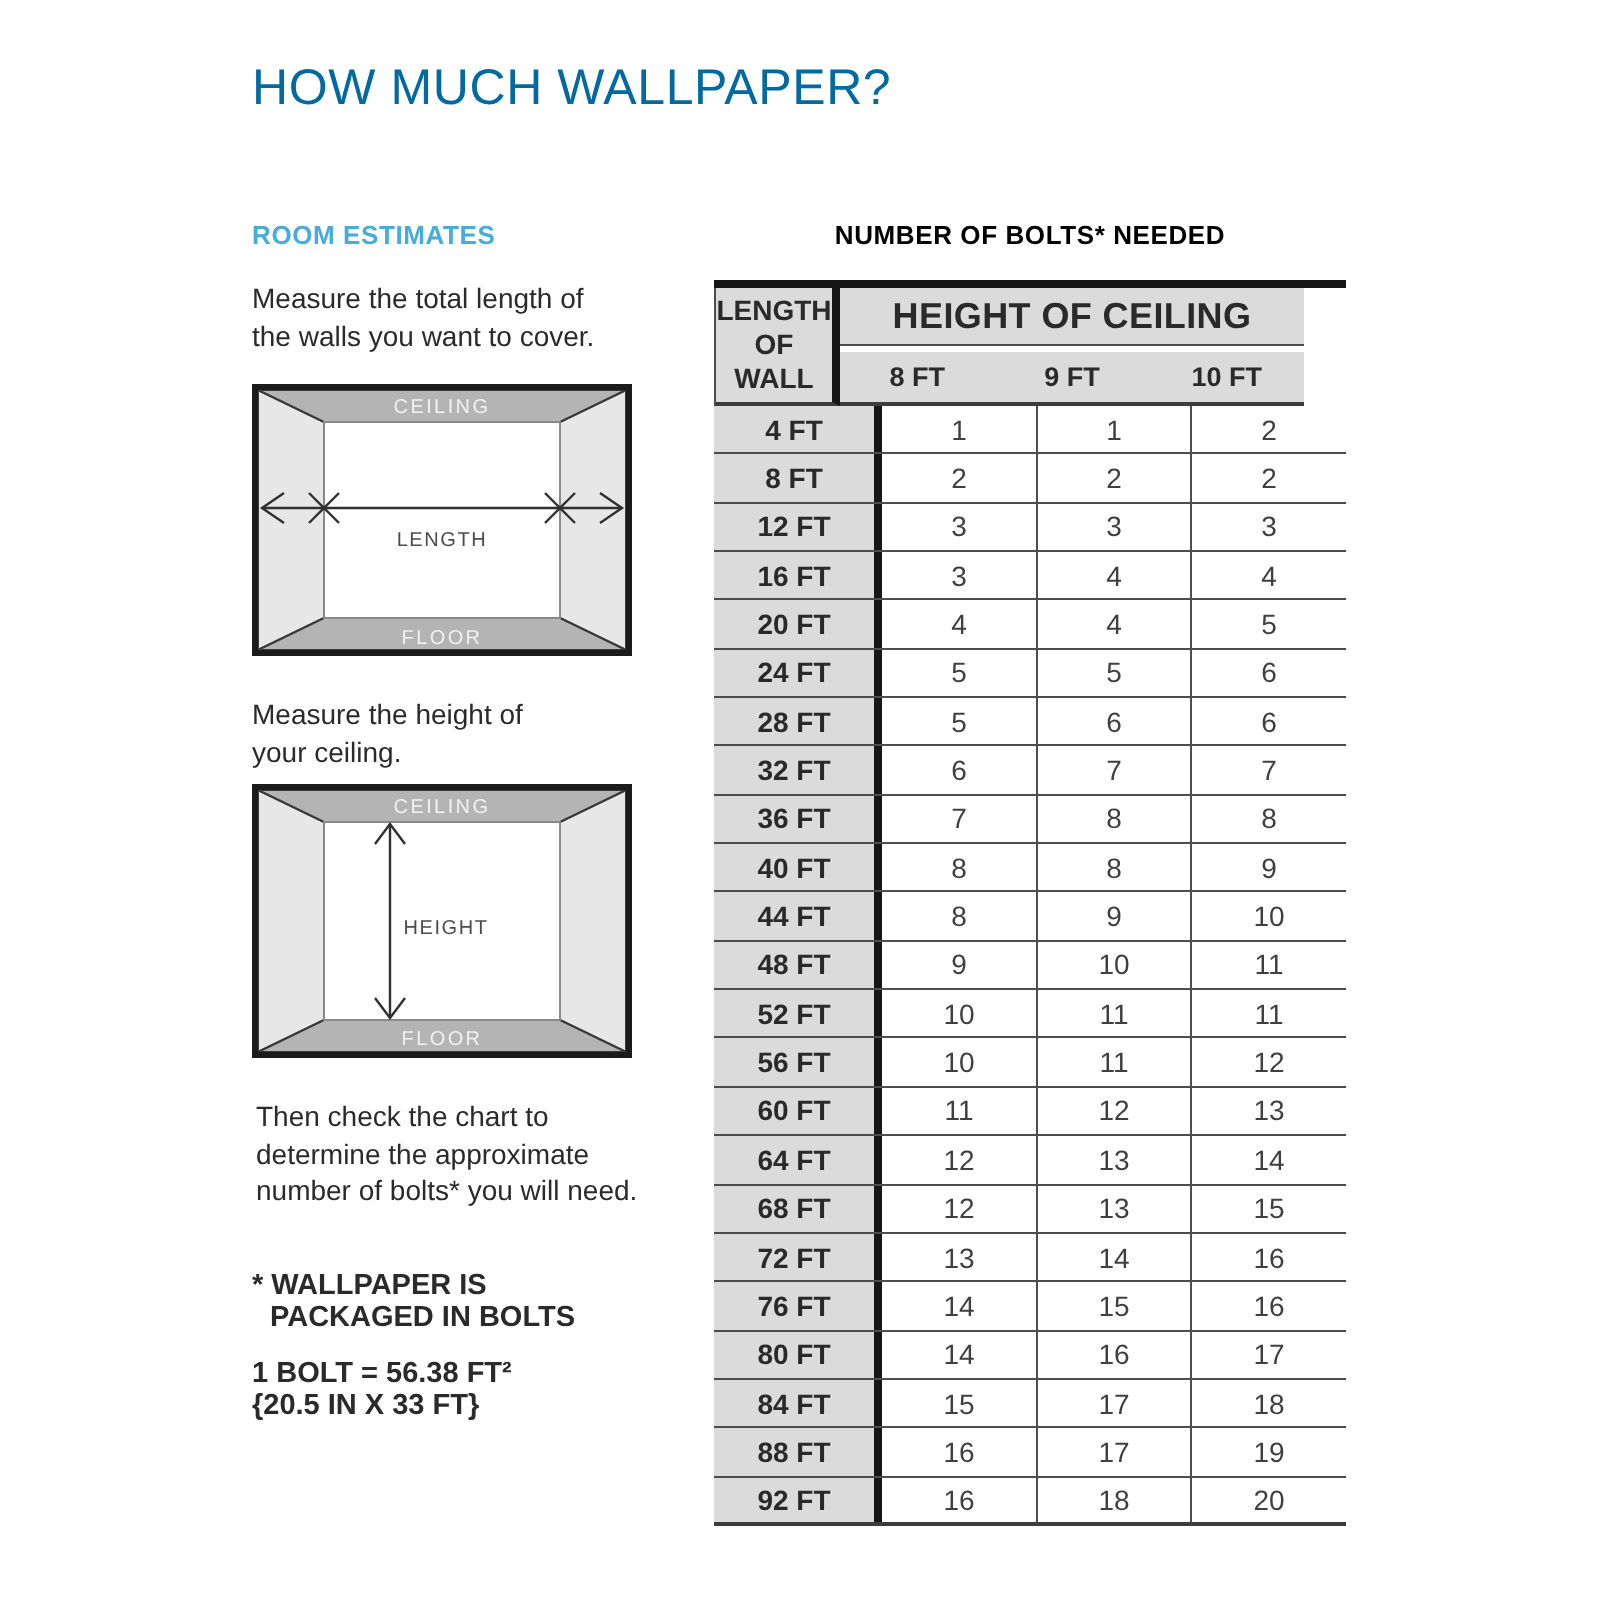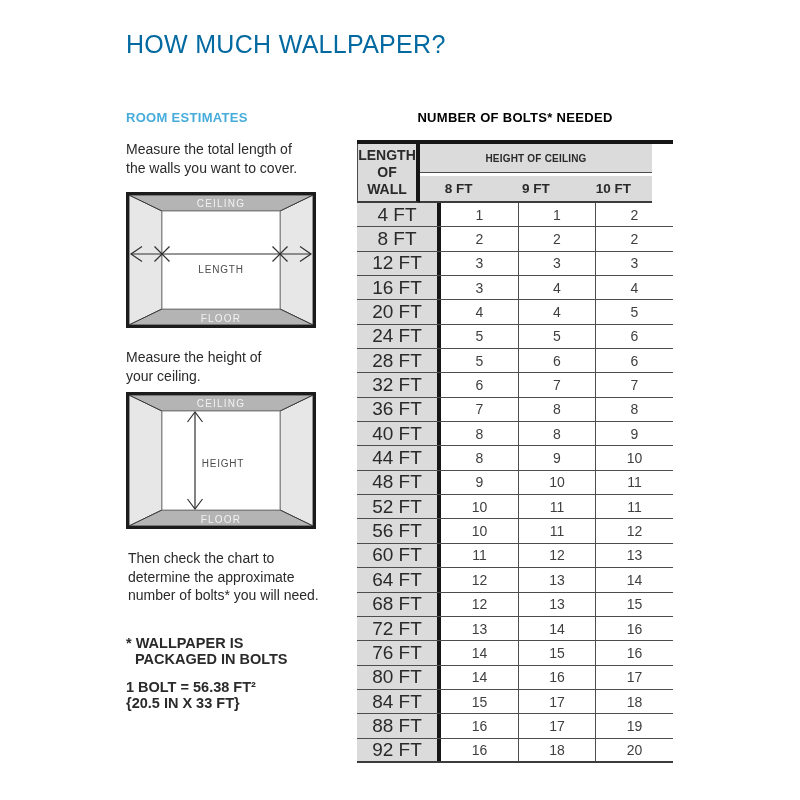--- a/index.html
+++ b/index.html
@@ -46,39 +46,39 @@
     width:63px;height:59px;background:#DBDBDB;
     border-left:1px solid #4d4d4d;border-right:4px solid #161616;
     border-bottom:2px solid #3c3c3c;
     display:flex;align-items:center;justify-content:center;text-align:center;
     font-weight:700;font-size:14px;line-height:17px;padding:0 8px;
   }
   .right-hdr{width:232px;}
   .hoc{
     height:29px;background:#DBDBDB;border-bottom:1px solid #4d4d4d;
     display:flex;align-items:center;justify-content:center;
-    font-weight:700;font-size:10px;letter-spacing:.2px;
+    font-weight:700;font-size:18px;letter-spacing:.2px;
   }
   .white-gap{height:3px;background:#ffffff;}
   .subhead{
     display:flex;height:27px;background:#DBDBDB;
     border-bottom:2px solid #3c3c3c;
   }
   .subhead .sh{
     flex:1;display:flex;align-items:center;justify-content:center;
     font-weight:700;font-size:13.5px;
   }
   .tbody .row{
     display:flex;height:24.35px;border-bottom:1px solid #4d4d4d;
   }
   .tbody .row:last-child{border-bottom:2px solid #3c3c3c;}
   .row .len{
     width:84px;background:#DBDBDB;border-right:4px solid #161616;
     display:flex;align-items:center;justify-content:center;
-    font-weight:400;font-size:19px;
+    font-weight:700;font-size:14px;
   }
   .row .val{
     width:77px;display:flex;align-items:center;justify-content:center;
     font-size:14px;color:#3f3f3f;
   }
   .row .val:last-child{width:78px;}
   .row .val + .val{border-left:1px solid #4d4d4d;}
 
   
   .svg-surface-label{

